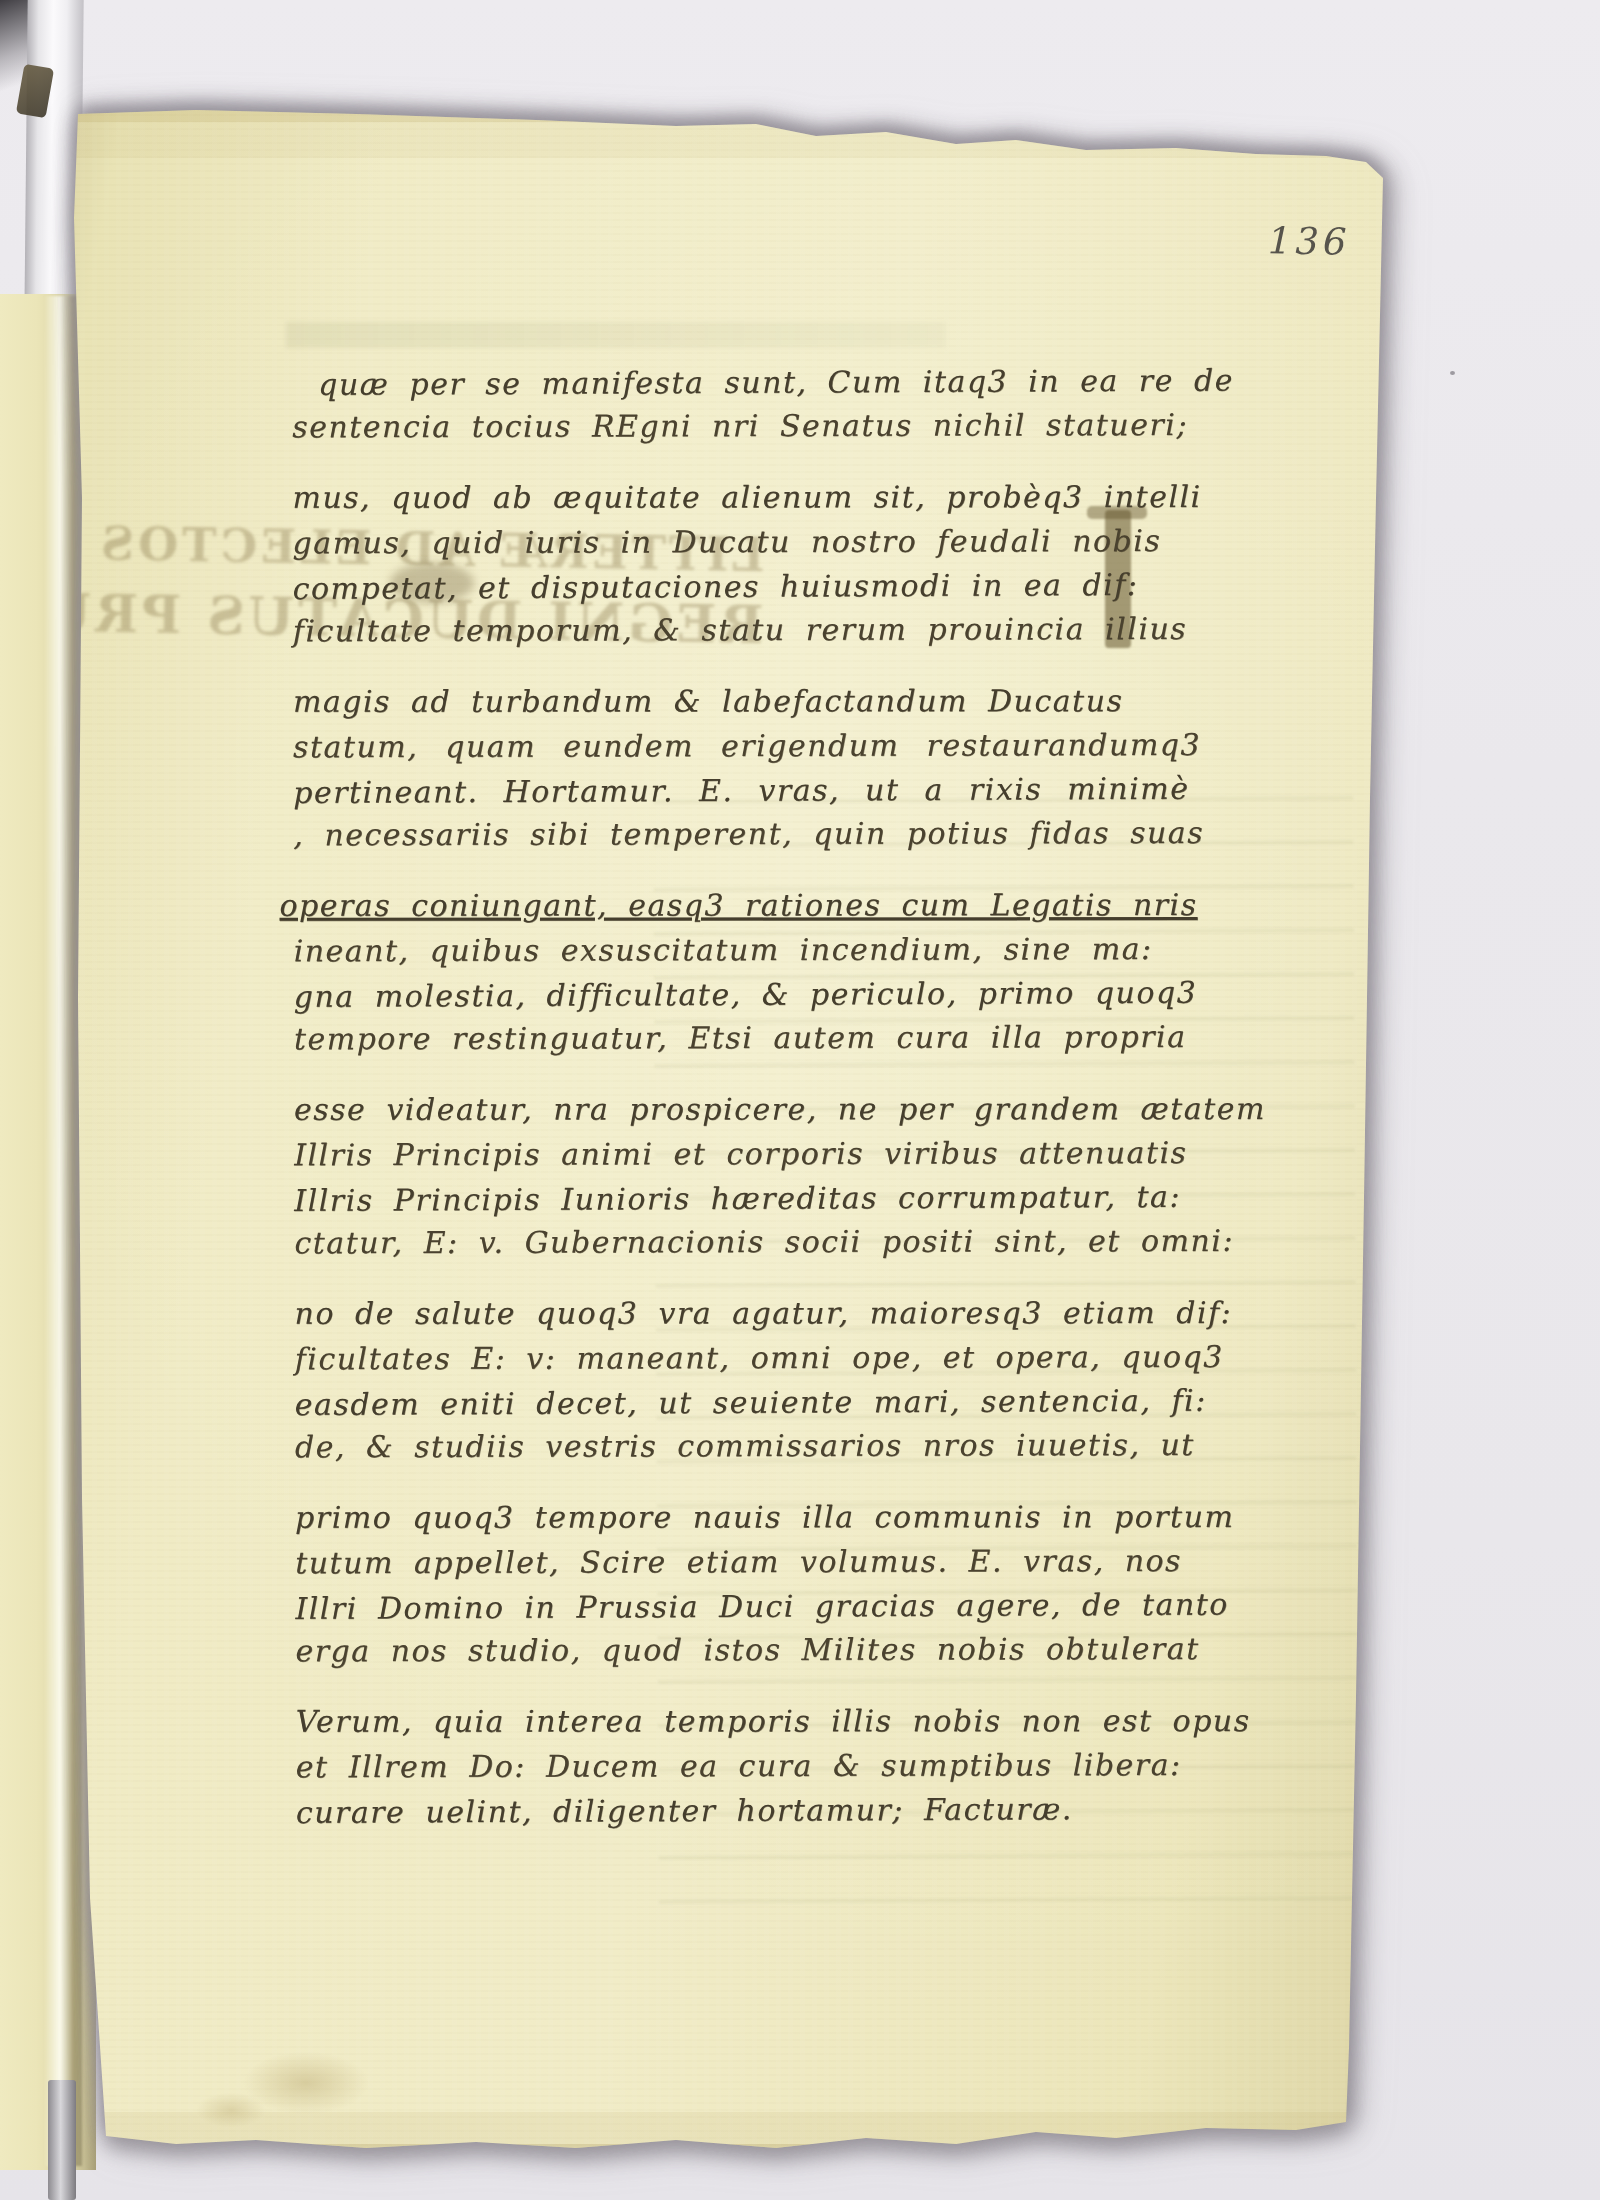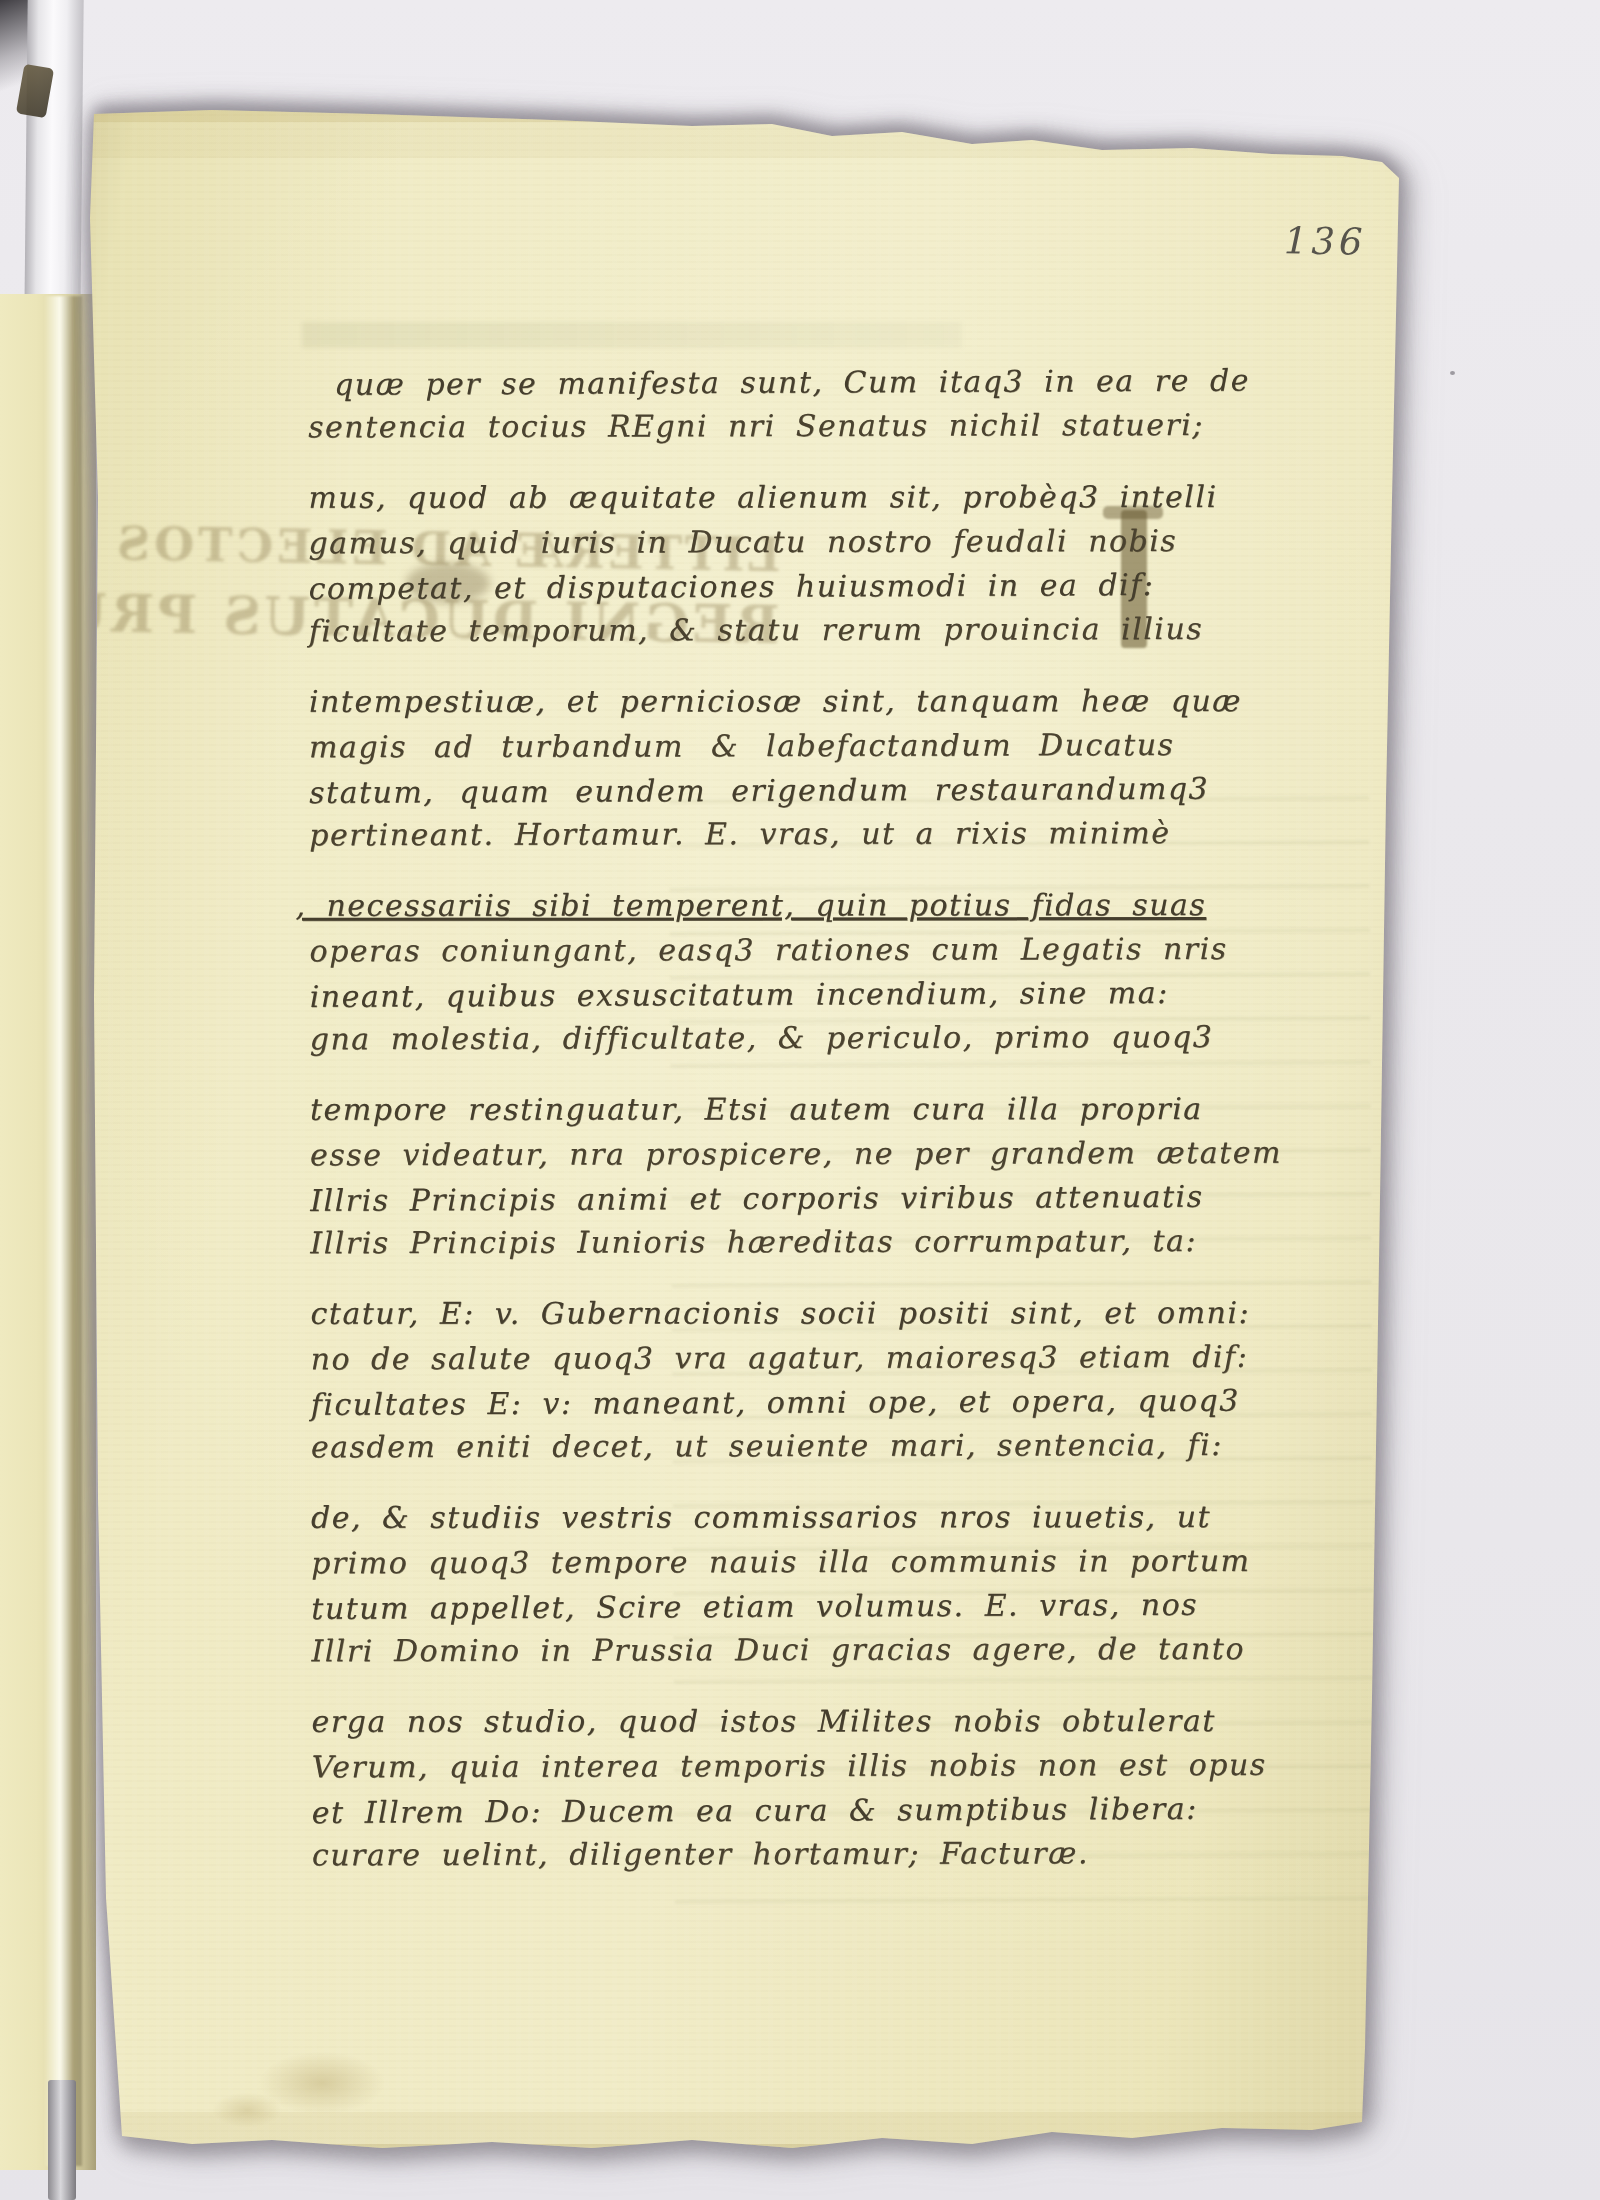--- a/index.html
+++ b/index.html
@@ -17,21 +17,21 @@
   .spine-peek{position:absolute;left:20px;top:66px;width:30px;height:50px;border-radius:5px;
     background:linear-gradient(135deg,#6a5f45,#3e382a);transform:rotate(10deg);opacity:.9;}
   .facing-page{position:absolute;left:0;top:294px;width:96px;height:1876px;
     background:linear-gradient(90deg,#efeac0 0%,#ebe5b8 38%,#ded7a8 68%,#c4bc92 88%,#a89f78 100%);}
   .gutter-fold{position:absolute;left:44px;top:296px;width:38px;height:1870px;filter:blur(1px);
     background:linear-gradient(90deg,rgba(95,85,52,0) 0%,rgba(255,255,244,.9) 42%,rgba(118,106,66,.45) 78%,rgba(62,56,34,.28) 100%);}
   .cradle-rod{position:absolute;left:48px;top:2080px;width:28px;height:120px;border-radius:3px;
     background:linear-gradient(90deg,#8d8b90,#d8d7db 45%,#7d7b80);}
   .dust-speck{position:absolute;left:1450px;top:371px;width:5px;height:4px;border-radius:50%;background:#9d9aa0;}
   
-  .page-wrap{position:absolute;left:72px;top:98px;width:1340px;height:2062px;
+  .page-wrap{position:absolute;left:56px;top:98px;width:1340px;height:2062px;
     filter:drop-shadow(0 -7px 8px rgba(146,141,149,.85)) drop-shadow(0 10px 10px rgba(146,141,149,.8)) drop-shadow(9px 2px 10px rgba(150,145,153,.55));}
   .page{position:absolute;inset:0;
     clip-path:polygon(22px 16px,140px 12px,300px 16px,480px 22px,620px 28px,700px 26px,760px 38px,830px 34px,900px 46px,960px 42px,1030px 52px,1120px 50px,1200px 56px,1270px 58px,1310px 64px,1327px 80px,
       1320px 400px,1314px 700px,1308px 1100px,1300px 1600px,1293px 1950px,1290px 2024px,
       1240px 2032px,1150px 2030px,1060px 2040px,980px 2034px,900px 2046px,810px 2040px,720px 2050px,620px 2042px,520px 2050px,420px 2044px,310px 2050px,200px 2042px,120px 2046px,50px 2038px,
       34px 1800px,26px 1400px,22px 900px,26px 400px,18px 120px);
     background:
       radial-gradient(120% 90% at 68% 38%, rgba(255,255,242,.28), rgba(255,255,242,0) 62%),
       linear-gradient(100deg,#d9d1a2 0%,#e9e3b5 4%,#f0ebc4 20%,#f1ecc7 52%,#ece6ba 84%,#ddd5a6 99%);}
   .paper-grain{position:absolute;inset:0;pointer-events:none;opacity:.7;
@@ -105,21 +105,20 @@
 
       <div class="folio">136</div>
 
       <div class="text-block">
         <div class="ms-line">quæ per se manifesta sunt, Cum itaq3 in ea re de</div>
         <div class="ms-line">sentencia tocius REgni nri Senatus nichil statueri;</div>
         <div class="ms-line">mus, quod ab æquitate alienum sit, probèq3 intelli</div>
         <div class="ms-line">gamus, quid iuris in Ducatu nostro feudali nobis</div>
         <div class="ms-line">competat, et disputaciones huiusmodi in ea dif:</div>
         <div class="ms-line">ficultate temporum, &amp; statu rerum prouincia illius</div>
-        <div class="ms-line">intempestiuæ, et perniciosæ sint, tanquam heæ quæ</div>
         <div class="ms-line">magis ad turbandum &amp; labefactandum Ducatus</div>
         <div class="ms-line">statum, quam eundem erigendum restaurandumq3</div>
         <div class="ms-line">pertineant. Hortamur. E. vras, ut a rixis minimè</div>
         <div class="ms-line">, necessariis sibi temperent, quin potius fidas suas</div>
         <div class="ms-line">operas coniungant, easq3 rationes cum Legatis nris</div>
         <div class="ms-line">ineant, quibus exsuscitatum incendium, sine ma:</div>
         <div class="ms-line">gna molestia, difficultate, &amp; periculo, primo quoq3</div>
         <div class="ms-line">tempore restinguatur, Etsi autem cura illa propria</div>
         <div class="ms-line">esse videatur, nra prospicere, ne per grandem ætatem</div>
         <div class="ms-line">Illris Principis animi et corporis viribus attenuatis</div>

